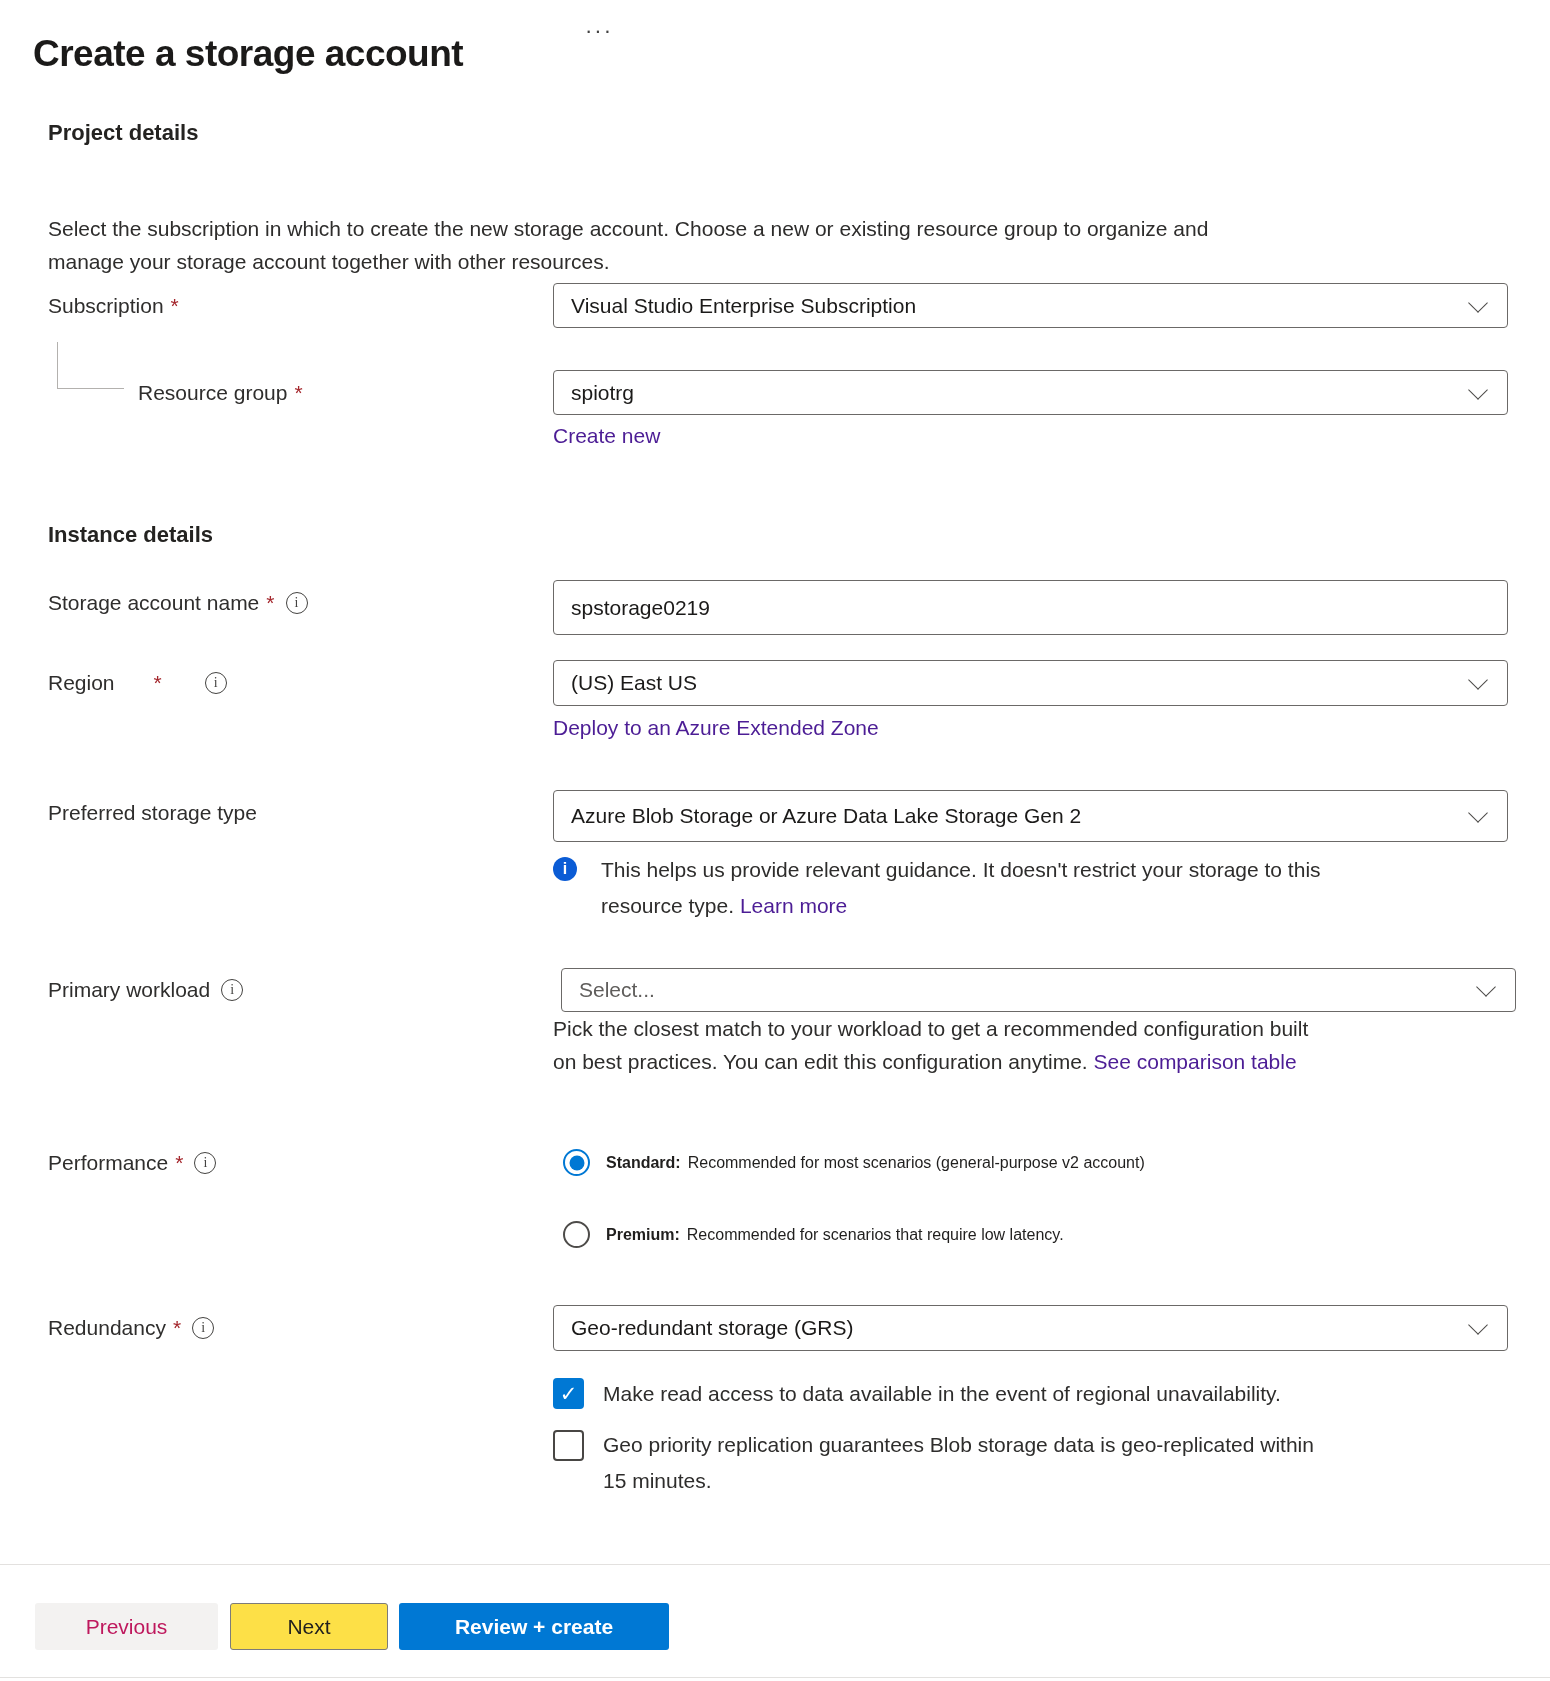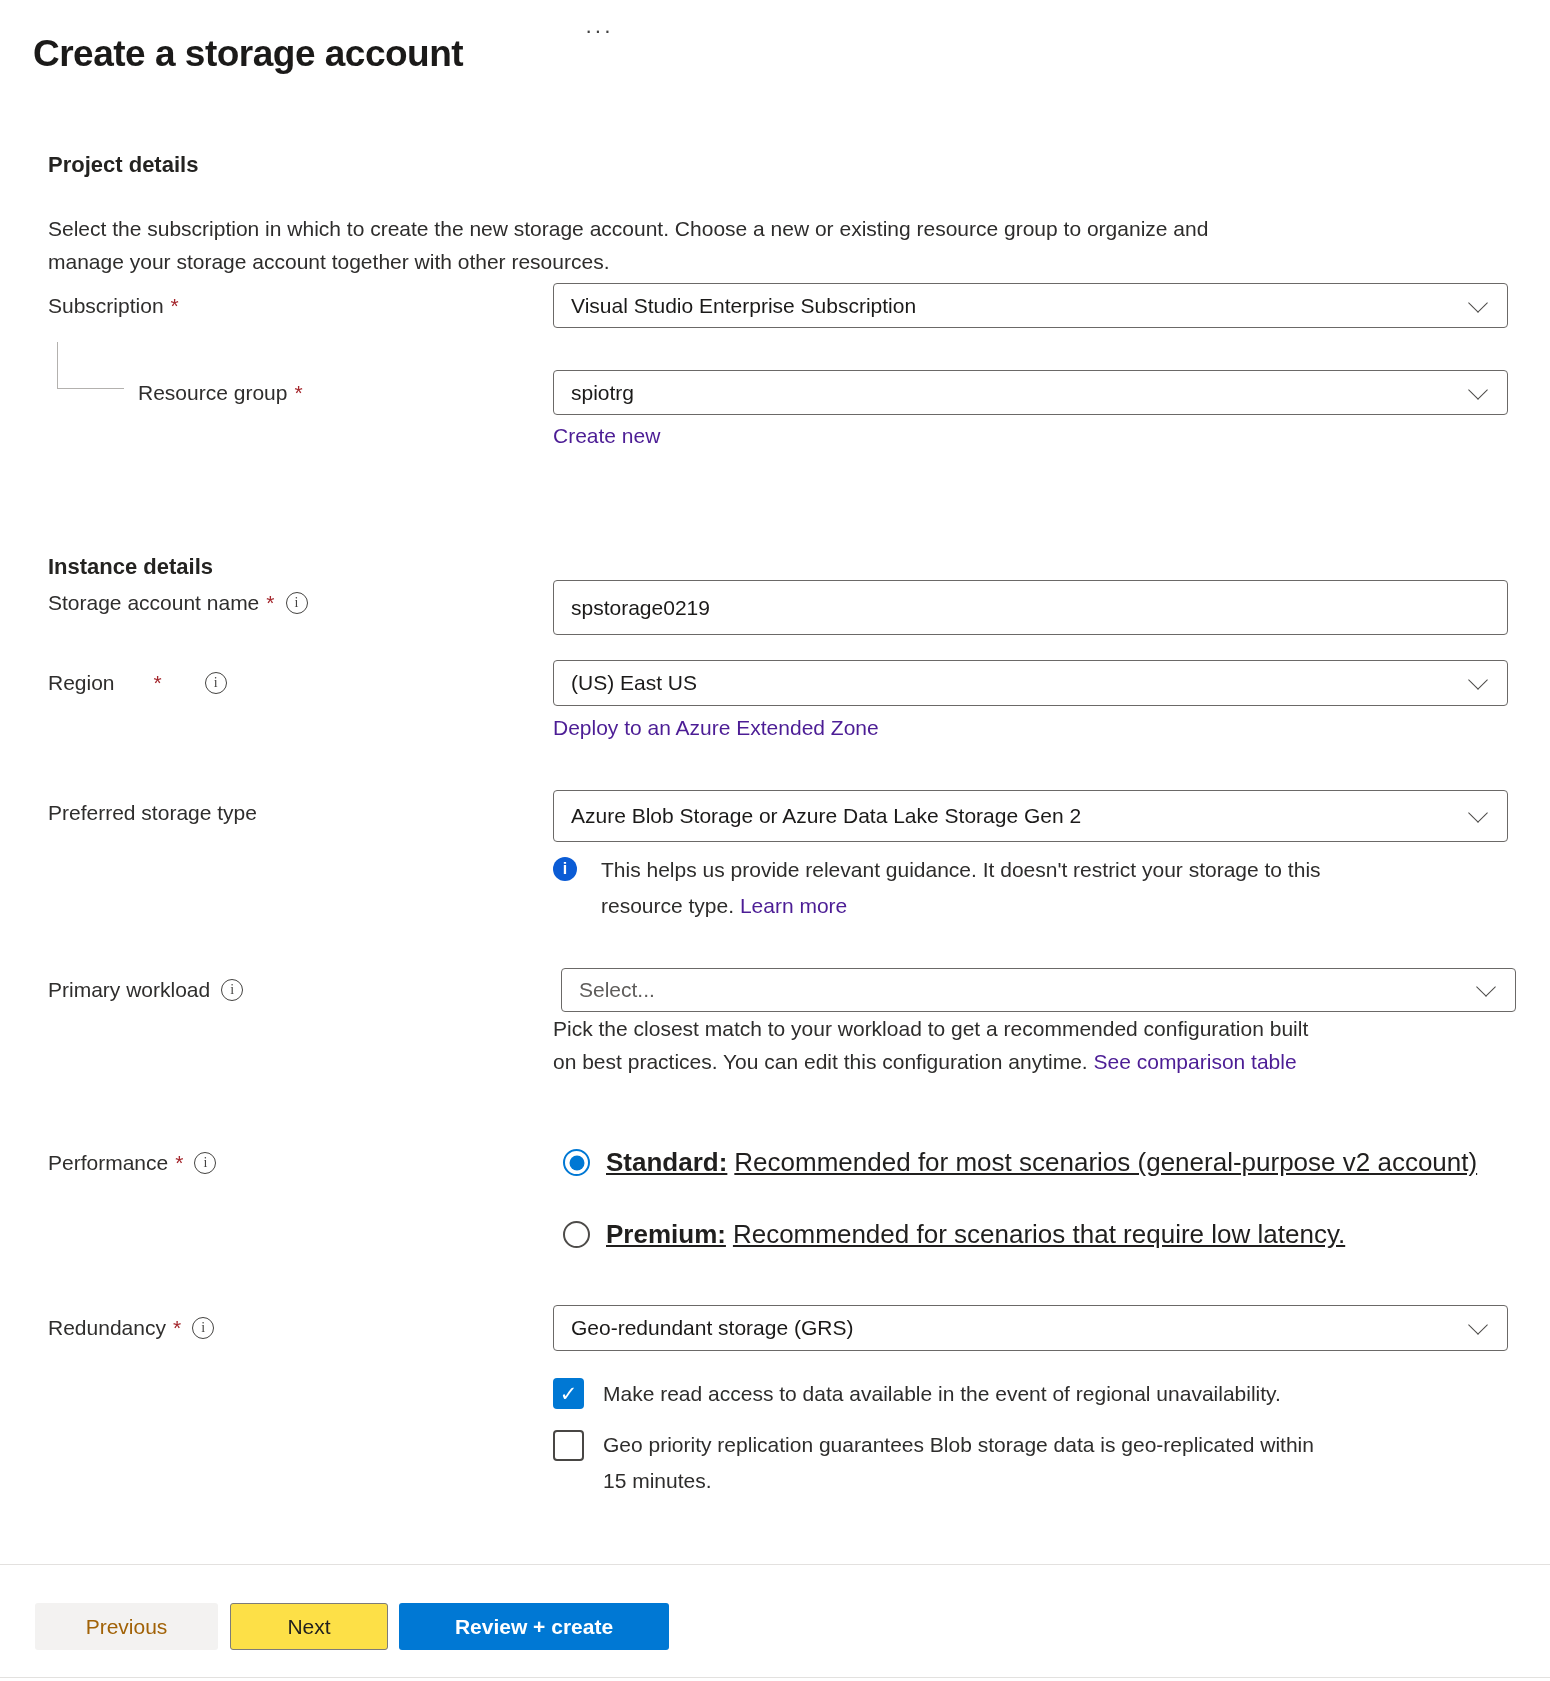--- a/index.html
+++ b/index.html
@@ -6,21 +6,21 @@
   #page{position:relative;width:1550px;height:1681px;background:#ffffff;overflow:hidden;
         font-family:"Liberation Sans","DejaVu Sans",sans-serif;color:#323130;}
 
   .abs{position:absolute;}
 
   
   .page-title{left:33px;top:8px;font-size:37px;font-weight:700;color:#1b1a19;letter-spacing:-0.5px;}
   .more-menu{left:585px;top:18px;font-size:22px;color:#424242;letter-spacing:2px;cursor:pointer;}
 
   
-  .section-heading{left:48px;font-size:22px;font-weight:700;color:#242321;margin-top:32px;}
+  .section-heading{left:48px;font-size:22px;font-weight:700;color:#242321;}
   .para{left:48px;width:1400px;font-size:21px;line-height:33px;color:#2e2d2c;}
 
   
   .label-row{display:flex;align-items:center;font-size:21px;color:#2f2e2d;}
   .req{color:#a4262c;margin-left:7px;font-size:21px;}
   .info-icon{display:inline-block;box-sizing:border-box;width:22px;height:22px;margin-left:11px;
              border:1.5px solid #444341;border-radius:50%;position:relative;flex:0 0 auto;}
   .info-icon::after{content:"i";position:absolute;left:0;right:0;top:50%;transform:translateY(-52%);
              text-align:center;font-size:14px;line-height:14px;color:#444341;font-family:"Liberation Serif","DejaVu Serif",serif;}
 
@@ -39,21 +39,21 @@
   .link{color:#4c1d95;font-size:21px;text-decoration:none;cursor:pointer;text-align:right;}
 
   
   .note-icon{left:553px;top:857px;width:24px;height:24px;border-radius:50%;background:#0b5cd5;position:absolute;}
   .note-icon::after{content:"i";position:absolute;left:0;right:0;top:50%;transform:translateY(-50%);
            text-align:center;color:#fff;font-weight:700;font-size:16px;line-height:16px;}
   .note-text{left:601px;width:835px;font-size:21px;line-height:36px;color:#2e2d2c;}
   .help-text{left:553px;width:925px;font-size:21px;line-height:33px;color:#2e2d2c;}
 
   
-  .radio-row{left:563px;display:flex;align-items:center;font-size:26px;color:#201f1e;text-decoration:underline;}
+  .radio-row{left:563px;display:flex;align-items:center;font-size:16px;color:#201f1e;}
   .radio{box-sizing:border-box;width:27px;height:27px;border-radius:50%;margin-right:16px;flex:0 0 auto;position:relative;}
   .radio.selected{border:2px solid #0078d4;}
   .radio.selected::after{content:"";position:absolute;left:50%;top:50%;transform:translate(-50%,-50%);
           width:15px;height:15px;border-radius:50%;background:#0078d4;}
   .radio.unselected{border:2px solid #4d4b49;}
   .radio-name{font-weight:700;}
   .radio-desc{margin-left:7px;}
 
   
   .check-row{left:553px;display:flex;align-items:flex-start;font-size:21px;color:#2e2d2c;}
@@ -63,21 +63,21 @@
           text-align:center;color:#fff;font-size:21px;line-height:21px;}
   .checkbox.unchecked{background:#fff;border:2px solid #48464:4;}
   .checkbox.unchecked{border:2px solid #484644;}
   .check-label{line-height:31px;}
   .check-label.two-line{line-height:36px;margin-top:-3px;}
 
   
   .divider{left:0;width:1550px;height:0;border-top:1.5px solid #e3e1df;}
   .btn{box-sizing:border-box;top:1603px;height:47px;border-radius:3px;font-size:21px;
        display:flex;align-items:center;justify-content:center;cursor:pointer;}
-  .btn-previous{left:35px;width:183px;background:#f3f2f1;color:#a16207;border:none;cursor:default;}
+  .btn-previous{left:35px;width:183px;background:#f3f2f1;color:#be185d;border:none;cursor:default;}
   .btn-next{left:230px;width:158px;background:#fde047;color:#201f1e;border:1.5px solid #7d7b79;}
   .btn-review{left:399px;width:270px;background:#0078d4;color:#ffffff;font-weight:700;border:none;}
 </style>
 </head>
 <body>
 
 <div id="page">
 
   <h1 class="abs page-title">Create a storage account</h1>
   <div class="abs more-menu">···</div>

